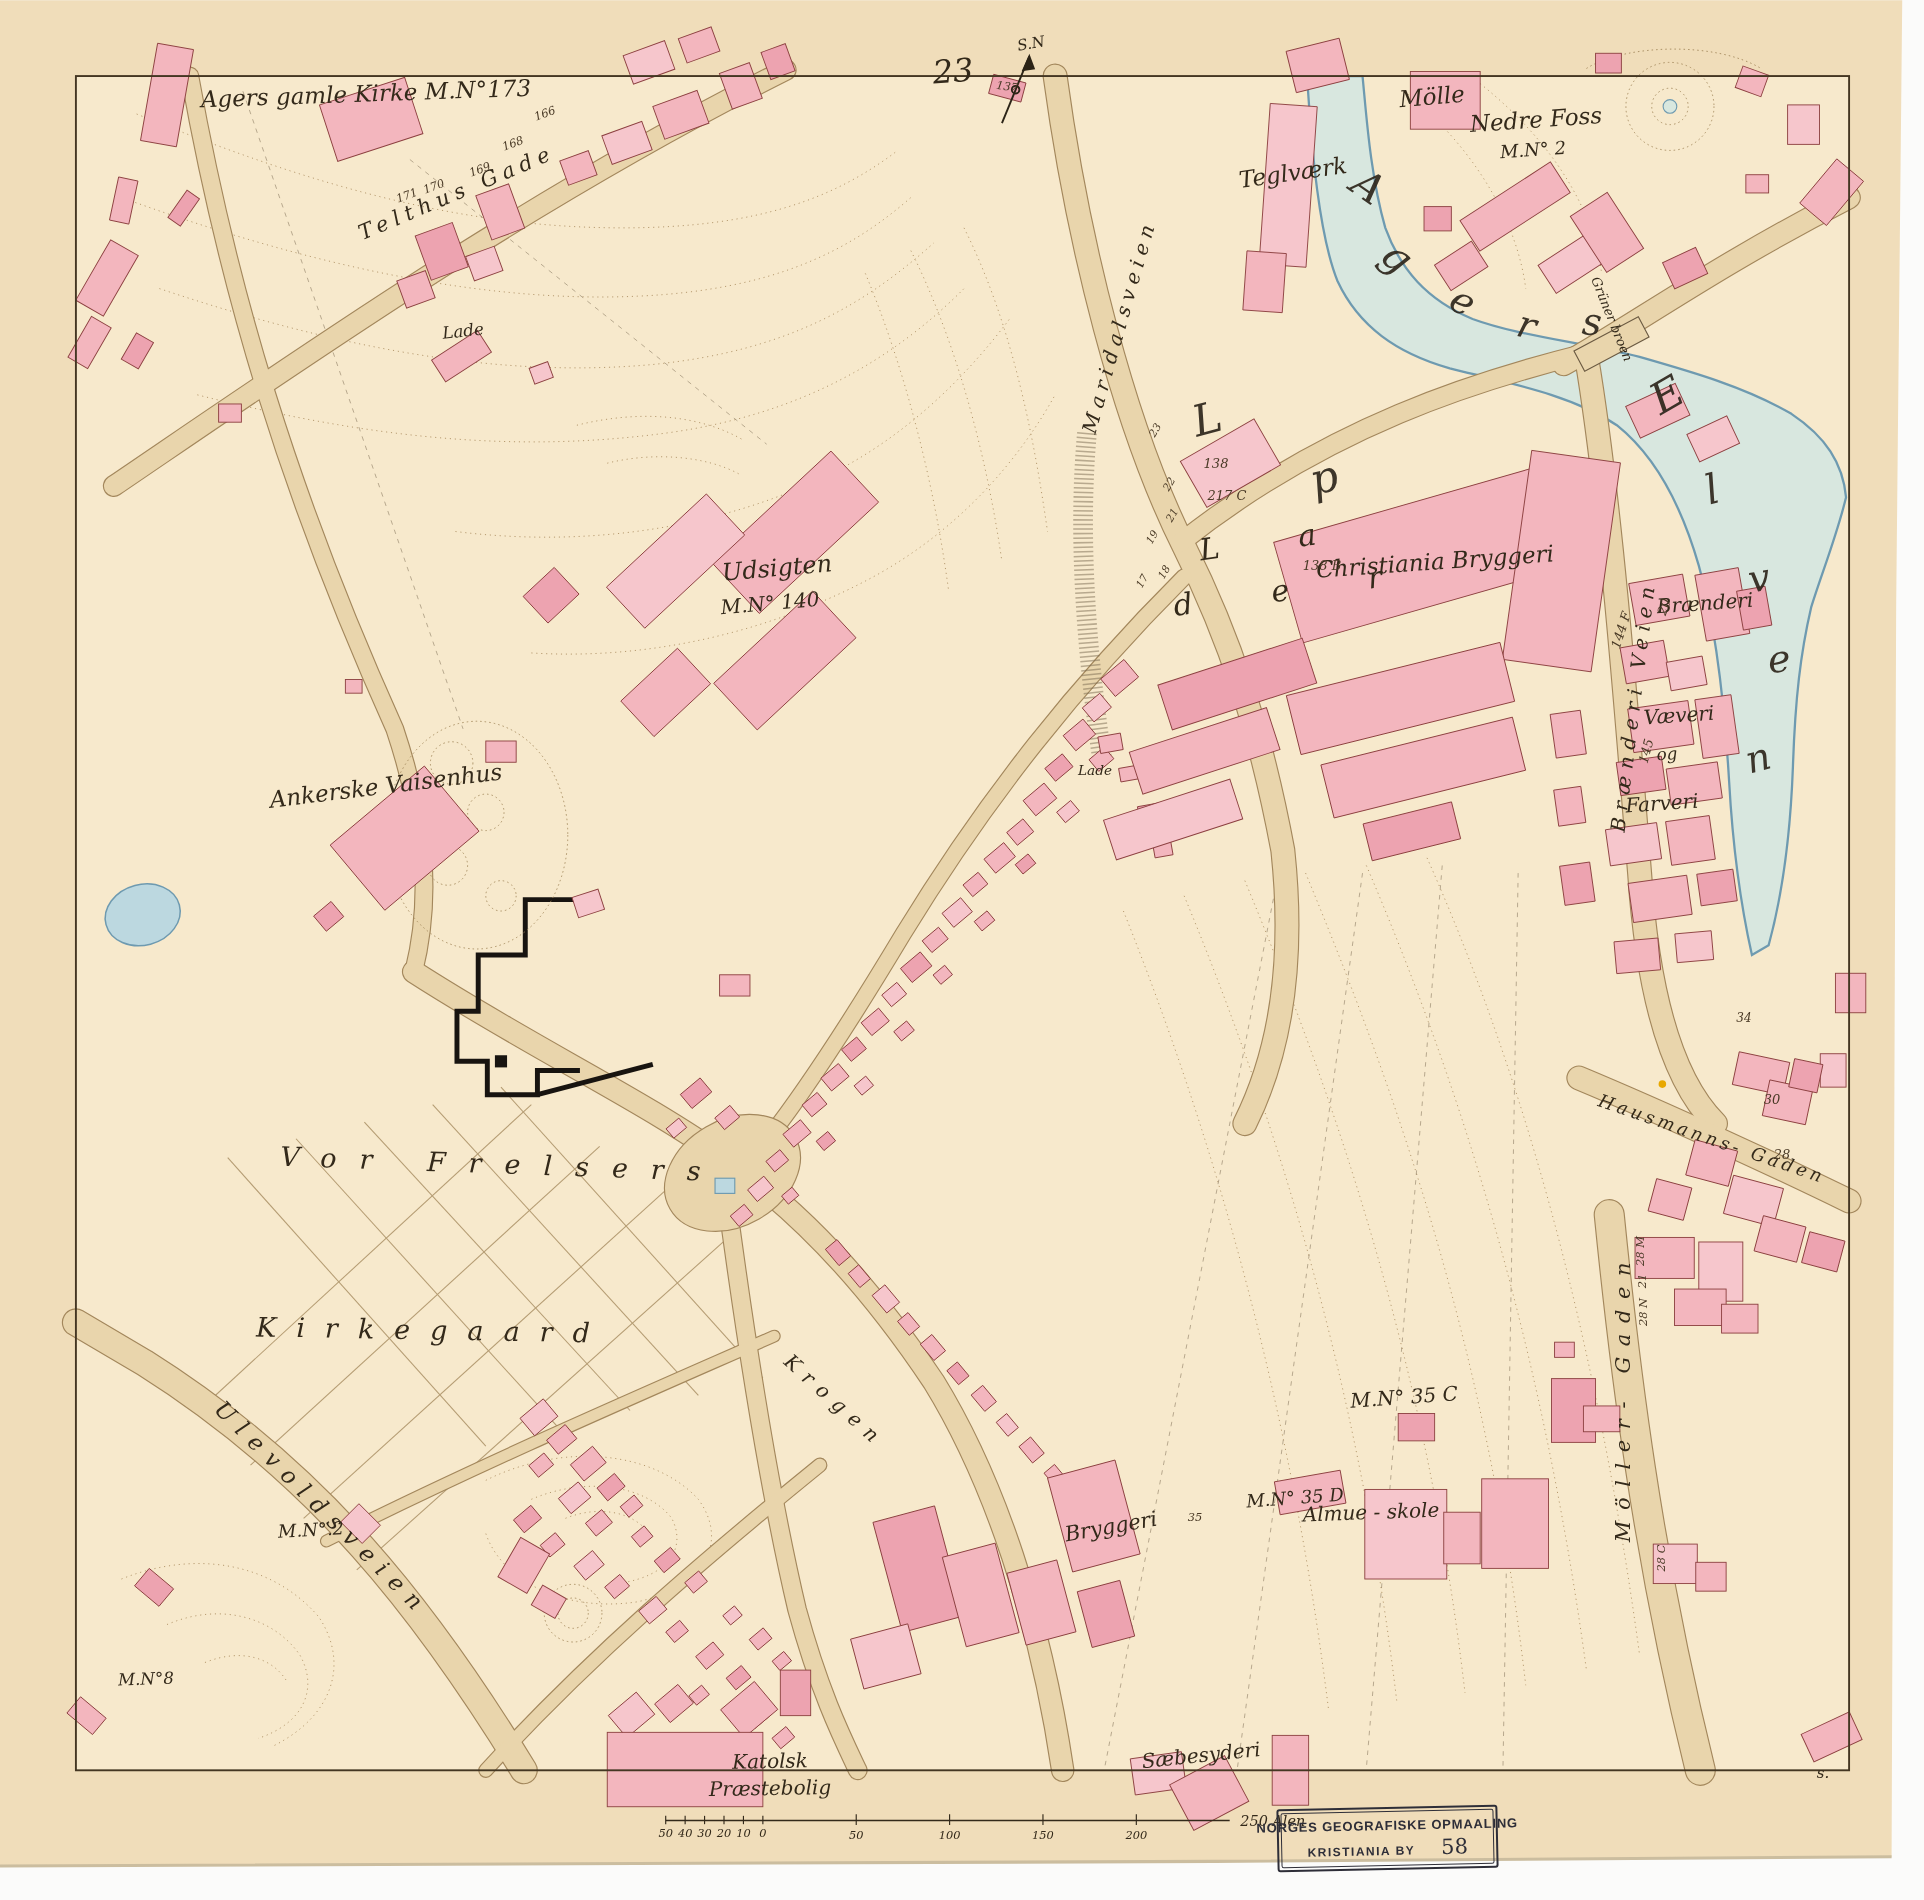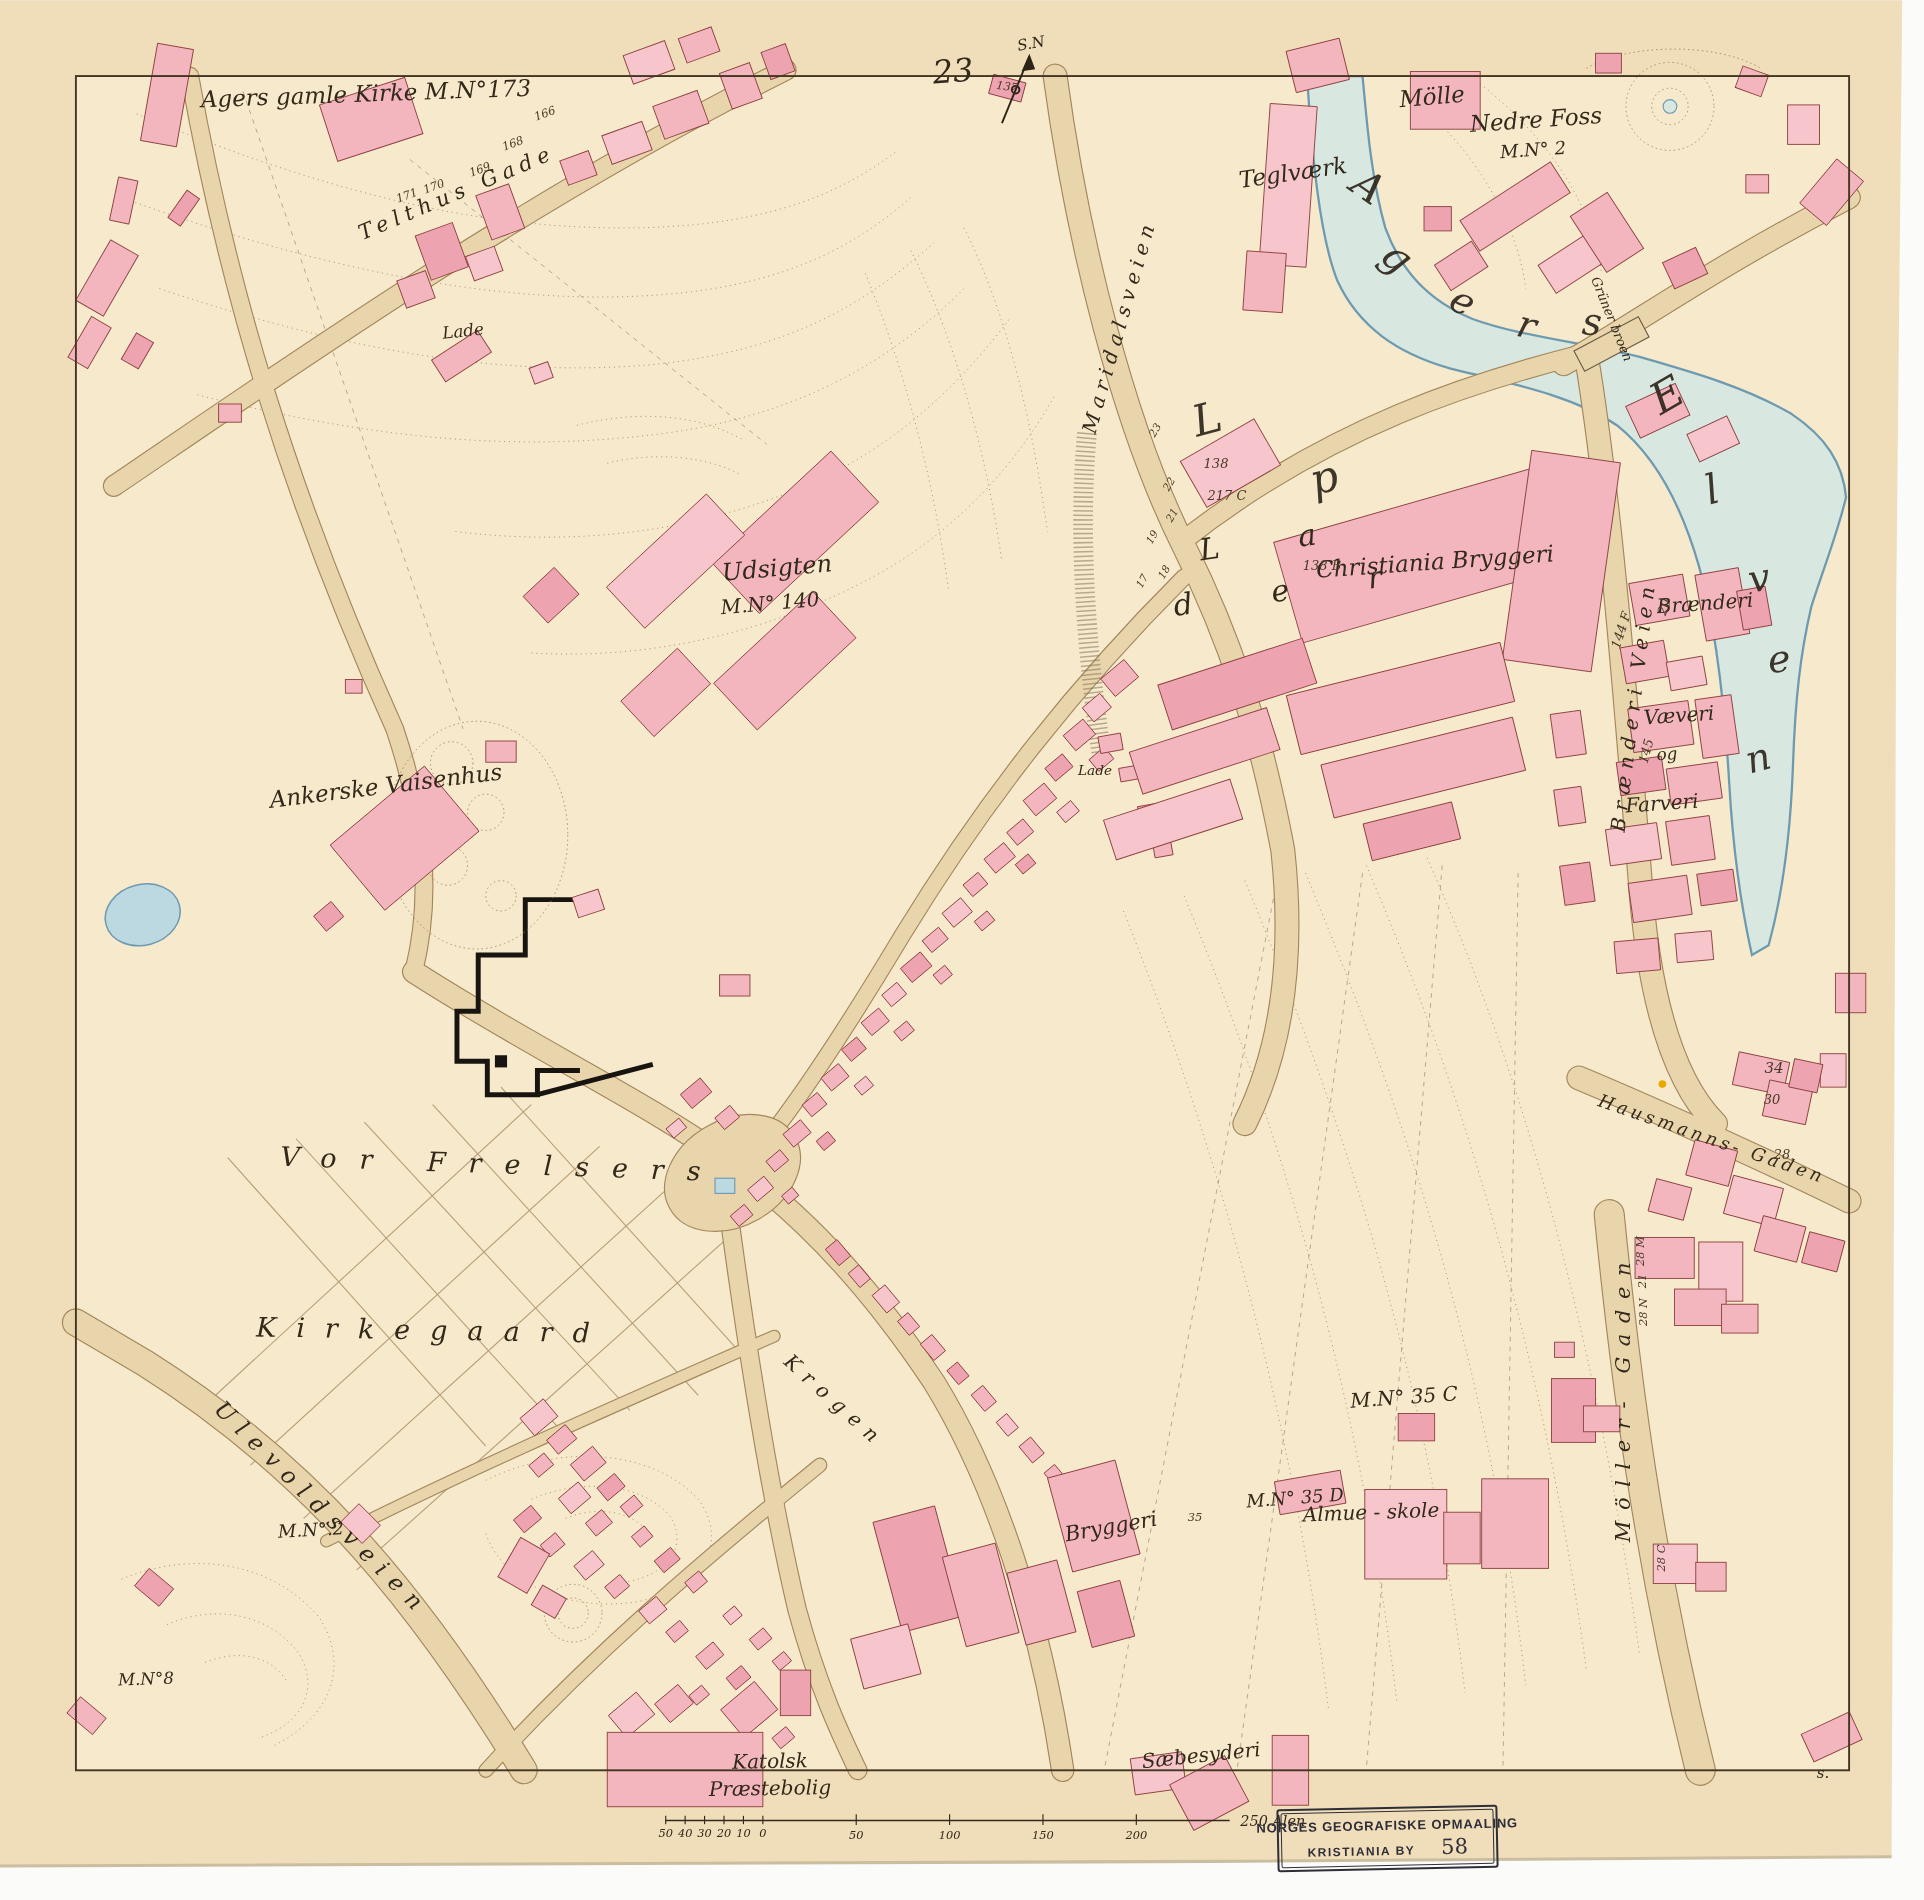--- a/index.html
+++ b/index.html
@@ -437,21 +437,21 @@
       <div class="lbl rv" style="left: 1759px; top: 578px; font-size: 38px; transform: translate(-50%, -50%) rotate(-10deg);">v</div>
       <div class="lbl rv" style="left: 1779px; top: 659px; font-size: 38px; transform: translate(-50%, -50%) rotate(-5deg);">e</div>
       <div class="lbl rv" style="left: 1758px; top: 758px; font-size: 38px; transform: translate(-50%, -50%) rotate(-15deg);">n</div>
       <div class="lbl pl" style="left: 1823px; top: 1773px; font-size: 15px; transform: translate(-50%, -50%) rotate(0deg);">s.</div>
       <div class="lbl nm" style="left: 1216px; top: 463px; font-size: 13px; transform: translate(-50%, -50%) rotate(0deg);">138</div>
       <div class="lbl nm" style="left: 1227px; top: 495px; font-size: 13px; transform: translate(-50%, -50%) rotate(0deg);">217 C</div>
       <div class="lbl nm" style="left: 1322px; top: 565px; font-size: 13px; transform: translate(-50%, -50%) rotate(0deg);">138 B</div>
       <div class="lbl nm" style="left: 1621px; top: 630px; font-size: 13px; transform: translate(-50%, -50%) rotate(-72deg);">144 F</div>
       <div class="lbl nm" style="left: 1646px; top: 751px; font-size: 13px; transform: translate(-50%, -50%) rotate(-75deg);">145</div>
       <div class="lbl nm" style="left: 1664px; top: 607px; font-size: 13px; transform: translate(-50%, -50%) rotate(-70deg);">20</div>
-      <div class="lbl nm" style="left: 1744px; top: 1068px; font-size: 15px; transform: translate(-50%, -50%) rotate(0deg); margin-left: 30px;">34</div>
+      <div class="lbl nm" style="left: 1744px; top: 1018px; font-size: 12px; transform: translate(-50%, -50%) rotate(0deg);">34</div>
       <div class="lbl nm" style="left: 1772px; top: 1099px; font-size: 13px; transform: translate(-50%, -50%) rotate(0deg);">30</div>
       <div class="lbl nm" style="left: 1782px; top: 1148px; font-size: 13px; transform: translate(-50%, -50%) rotate(0deg); margin-top: 6px;">28</div>
       <div class="lbl nm" style="left: 1641px; top: 1251px; font-size: 11.4px; transform: translate(-50%, -50%) rotate(-90deg);">28 M</div>
       <div class="lbl nm" style="left: 1643px; top: 1281px; font-size: 11.4px; transform: translate(-50%, -50%) rotate(-90deg);">21</div>
       <div class="lbl nm" style="left: 1644px; top: 1312px; font-size: 11.4px; transform: translate(-50%, -50%) rotate(-90deg);">28 N</div>
       <div class="lbl nm" style="left: 1662px; top: 1558px; font-size: 11.4px; transform: translate(-50%, -50%) rotate(-90deg);">28 C</div>
       <div class="lbl nm" style="left: 545px; top: 114px; font-size: 11.4px; transform: translate(-50%, -50%) rotate(-20deg);">166</div>
       <div class="lbl nm" style="left: 513px; top: 144px; font-size: 11.4px; transform: translate(-50%, -50%) rotate(-20deg);">168</div>
       <div class="lbl nm" style="left: 480px; top: 170px; font-size: 11.4px; transform: translate(-50%, -50%) rotate(-20deg);">169</div>
       <div class="lbl nm" style="left: 434px; top: 187px; font-size: 11.4px; transform: translate(-50%, -50%) rotate(-20deg);">170</div>

